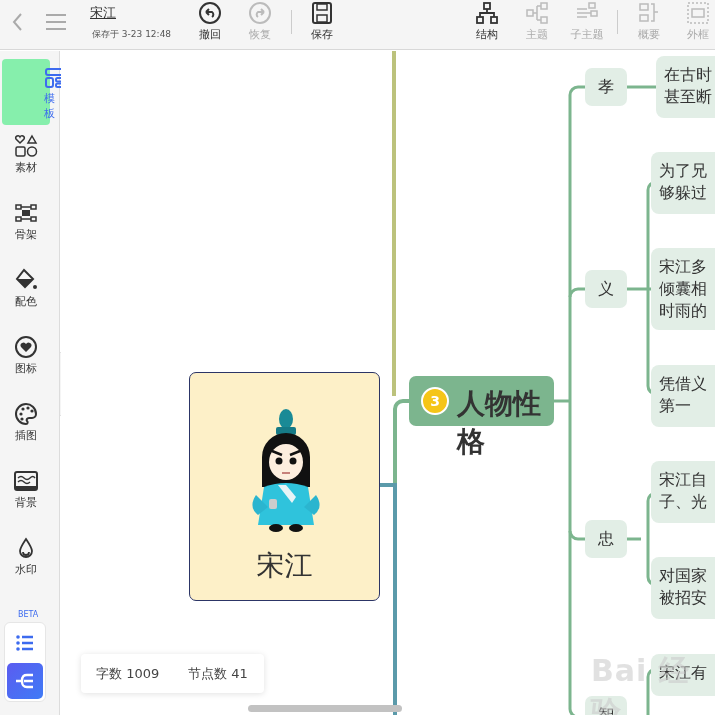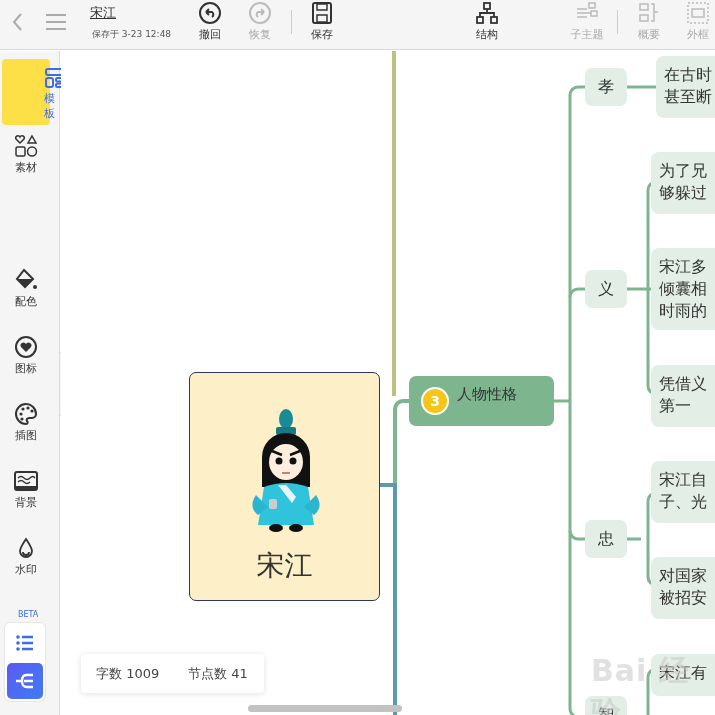--- a/index.html
+++ b/index.html
@@ -14,21 +14,21 @@
   .doc-saved { position: absolute; left: 92px; top: 28px; font-size: 9px; color: #555; text-align: center; }
   .tool { position: absolute; top: 0; width: 44px; height: 50px; text-align: center; }
   .tool svg { display: block; margin: 1px auto 0; }
   .tool .lbl { display: block; font-size: 11px; margin-top: 2px; color: #333; }
   .tool.disabled .lbl { color: #aaa; }
   .tb-divider { position: absolute; top: 10px; width: 1px; height: 24px; background: #ccc; }
 
   .sidebar { position: absolute; left: 0; top: 51px; width: 60px; height: 664px;
     background: #f5f5f5; border-right: 1px solid #dcdcdc; }
   .side-item { position: absolute; left: 2px; width: 48px; height: 66px; text-align: center; }
-  .side-item.active { background: #fde047; border-radius: 4px; padding-left: 42px; }
+  .side-item.active { background: #86efac; border-radius: 4px; padding-left: 42px; }
   .side-item svg { display: block; margin: 8px auto 0; }
   .side-item .lbl { display: block; font-size: 11px; margin-top: 2px; color: #333; }
   .side-item.active .lbl { color: #3d6bef; }
   .beta { position: absolute; left: 18px; top: 559px; font-size: 8px; color: #3d6bef; font-weight: normal; }
   .view-switch { position: absolute; left: 4px; top: 571px; width: 42px; height: 80px;
     background: #fff; border: 1px solid #e6e6e6; border-radius: 6px; }
   .vs-btn { position: absolute; left: 2px; width: 36px; height: 36px; border-radius: 5px; }
   .vs-btn.list { top: 2px; }
   .vs-btn.map { top: 40px; background: linear-gradient(135deg,#5b5cf0,#3f7bf6); }
   .collapse-tab { position: absolute; left: 60px; top: 352px; width: 16px; height: 64px;
@@ -40,21 +40,21 @@
   .canvas { position: absolute; left: 61px; top: 51px; width: 654px; height: 664px; overflow: hidden; background: #fff; }
   .line { position: absolute; }
   .root-node { position: absolute; left: 128px; top: 321px; width: 191px; height: 229px;
     background: #fdf0c8; border: 1.5px solid #2c3566; border-radius: 7px; text-align: center; }
   .root-node .name { position: absolute; left: 0; right: 0; top: 174px; font-size: 28px; color: #333; }
   .topic-main { position: absolute; left: 348px; top: 325px; width: 145px; height: 50px;
     background: #7cb58e; border-radius: 7px; }
   .badge { position: absolute; left: 12px; top: 11px; width: 28px; height: 28px; border-radius: 50%;
     background: #f5c518; border: 2px solid #fff; color: #fff; font-size: 14px; font-weight: bold;
     text-align: center; line-height: 24px; }
-  .topic-main .txt { position: absolute; left: 48px; top: 9px; font-size: 15px; color: #333; }
+  .topic-main .txt { position: absolute; left: 48px; top: 9px; font-size: 28px; color: #333; font-weight: bold; }
   .sub { position: absolute; width: 42px; height: 38px; background: #e2eee6; border-radius: 7px;
     text-align: center; line-height: 38px; font-size: 16px; color: #333; }
   .leaf { position: absolute; left: 595px; width: 80px; background: #e2eee6; border-radius: 8px;
     padding: 8px 0 0 8px; font-size: 16px; line-height: 22px; color: #333; white-space: nowrap; overflow: hidden; }
   .stats { position: absolute; left: 20px; top: 603px; width: 183px; height: 39px; background: #fff;
     border-radius: 4px; box-shadow: 0 1px 6px rgba(0,0,0,0.12); font-size: 13px; color: #444; }
   .stats span { position: absolute; top: 11px; text-align: center; }
   .hscroll { position: absolute; left: 187px; top: 654px; width: 154px; height: 7px; background: #c2c2c2; border-radius: 4px; }
   .watermark { position: absolute; left: 530px; top: 600px; font-size: 30px; color: rgba(200,200,200,0.55);
     font-weight: bold; letter-spacing: 1px; }
@@ -98,20 +98,29 @@
 
   <div class="tool" style="left:465px">
     <svg width="24" height="24" viewBox="0 0 24 24">
         <rect x="9" y="2" width="6" height="6" stroke="#333" stroke-width="1.8" fill="none"></rect>
         <rect x="2" y="16" width="6" height="6" stroke="#333" stroke-width="1.8" fill="none"></rect>
         <rect x="16" y="16" width="6" height="6" stroke="#333" stroke-width="1.8" fill="none"></rect>
         <path d="M12 8v4M5 16v-4h14v4" stroke="#333" stroke-width="1.8" fill="none"></path>
       </svg>
     <span class="lbl">结构</span>
   </div>
+  <div class="tool disabled" style="left:515px">
+    <svg width="24" height="24" viewBox="0 0 24 24">
+        <rect x="2" y="9" width="6" height="6" stroke="#bbb" stroke-width="1.5" fill="none"></rect>
+        <rect x="16" y="2" width="6" height="6" stroke="#bbb" stroke-width="1.5" fill="none"></rect>
+        <rect x="16" y="16" width="6" height="6" stroke="#bbb" stroke-width="1.5" fill="none"></rect>
+        <path d="M8 12h4M12 5v14M12 5h4M12 19h4" stroke="#bbb" stroke-width="1.5" fill="none"></path>
+      </svg>
+    <span class="lbl">主题</span>
+  </div>
   <div class="tool disabled" style="left:565px">
     <svg width="24" height="24" viewBox="0 0 24 24">
         <rect x="14" y="2" width="6" height="5" stroke="#bbb" stroke-width="1.5" fill="none"></rect>
         <rect x="16" y="10" width="6" height="5" stroke="#bbb" stroke-width="1.5" fill="none"></rect>
         <path d="M2 8h10M2 12h14M2 16h10" stroke="#bbb" stroke-width="1.5"></path>
       </svg>
     <span class="lbl">子主题</span>
   </div>
   <div class="tb-divider" style="left:617px"></div>
   <div class="tool disabled" style="left:627px">
@@ -142,20 +151,31 @@
     <span class="lbl">模板</span>
   </div>
   <div class="side-item" style="top:75px">
     <svg width="24" height="24" viewBox="0 0 24 24">
         <path d="M6 9 L2 5 a2 2 0 0 1 4-2 a2 2 0 0 1 4 2z" stroke="#333" stroke-width="1.5" fill="none"></path>
         <path d="M18 2 L22 9 H14z" stroke="#333" stroke-width="1.5" fill="none"></path>
         <rect x="2" y="13" width="9" height="9" rx="1.5" stroke="#333" stroke-width="1.5" fill="none"></rect>
         <circle cx="18" cy="17.5" r="4.5" stroke="#333" stroke-width="1.5" fill="none"></circle>
       </svg>
     <span class="lbl">素材</span>
+  </div>
+  <div class="side-item" style="top:142px">
+    <svg width="24" height="24" viewBox="0 0 24 24">
+        <rect x="2" y="4" width="5" height="4" stroke="#333" stroke-width="1.5" fill="none"></rect>
+        <rect x="17" y="4" width="5" height="4" stroke="#333" stroke-width="1.5" fill="none"></rect>
+        <rect x="2" y="16" width="5" height="4" stroke="#333" stroke-width="1.5" fill="none"></rect>
+        <rect x="17" y="16" width="5" height="4" stroke="#333" stroke-width="1.5" fill="none"></rect>
+        <rect x="8" y="9" width="8" height="6" fill="#333"></rect>
+        <path d="M7 6h10M7 18h10" stroke="#333" stroke-width="1.5"></path>
+      </svg>
+    <span class="lbl">骨架</span>
   </div>
   <div class="side-item" style="top:209px">
     <svg width="24" height="24" viewBox="0 0 24 24">
         <path d="M10 2 L19 11 L11 19 L3 11z" stroke="#333" stroke-width="2" fill="none"></path>
         <path d="M3 11 L19 11 L11 19z" fill="#333"></path>
         <circle cx="21" cy="19" r="2" fill="#333"></circle>
       </svg>
     <span class="lbl">配色</span>
   </div>
   <div class="side-item" style="top:276px">

